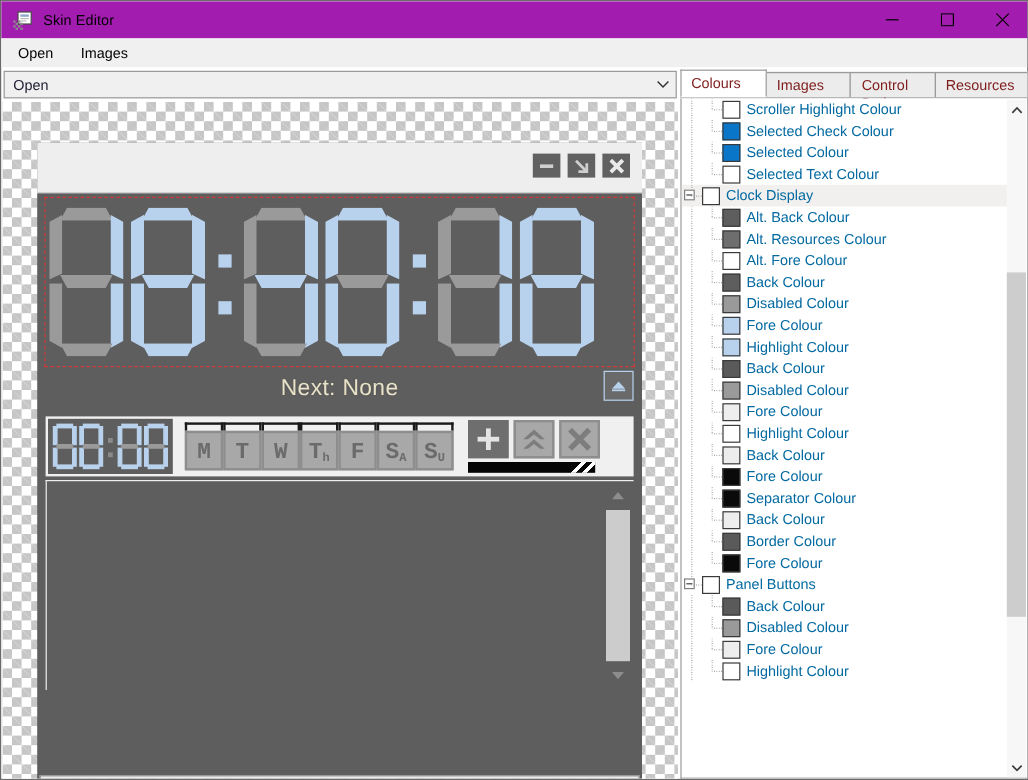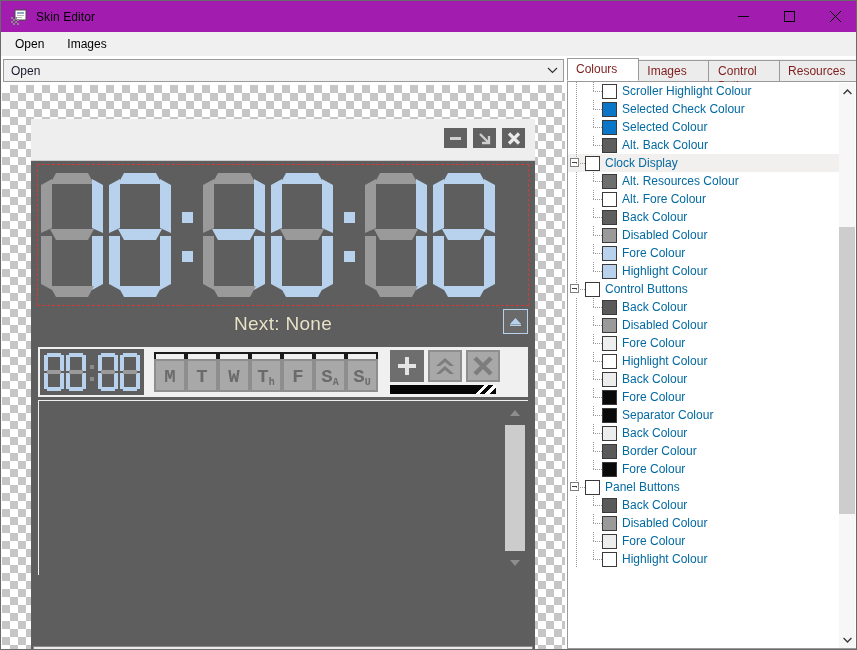--- a/index.html
+++ b/index.html
@@ -612,36 +612,42 @@
             <span class="tlabel">Selected Check Colour</span>
           </div>
           <div class="trow">
             <span class="tw dotline"></span>
             <span class="tw elbow"></span>
             <span class="swatch" style="background: rgb(10, 118, 200);"></span>
             <span class="tlabel">Selected Colour</span>
           </div>
           <div class="trow">
             <span class="tw dotline"></span>
-            <span class="tw elbow"></span>
-            <span class="swatch" style="background: rgb(94, 94, 94);"></span>
-            <span class="tlabel">Alt. Back Colour</span>
+            <span class="tw elbowlast"></span>
+            <span class="swatch" style="background: rgb(255, 255, 255);"></span>
+            <span class="tlabel">Selected Text Colour</span>
           </div>
           <div class="trow hl">
             <span class="tw elbow">
               <span class="expander">
                 <i></i>
               </span>
             </span>
             <span class="swatch" style="background: rgb(255, 255, 255);"></span>
             <span class="tlabel grp">Clock Display</span>
           </div>
           <div class="trow">
             <span class="tw dotline"></span>
             <span class="tw elbow"></span>
+            <span class="swatch" style="background: rgb(94, 94, 94);"></span>
+            <span class="tlabel">Alt. Back Colour</span>
+          </div>
+          <div class="trow">
+            <span class="tw dotline"></span>
+            <span class="tw elbow"></span>
             <span class="swatch" style="background: rgb(110, 110, 110);"></span>
             <span class="tlabel">Alt. Resources Colour</span>
           </div>
           <div class="trow">
             <span class="tw dotline"></span>
             <span class="tw elbow"></span>
             <span class="swatch" style="background: rgb(255, 255, 255);"></span>
             <span class="tlabel">Alt. Fore Colour</span>
           </div>
           <div class="trow">
@@ -660,29 +666,20 @@
             <span class="tw dotline"></span>
             <span class="tw elbow"></span>
             <span class="swatch" style="background: rgb(184, 210, 238);"></span>
             <span class="tlabel">Fore Colour</span>
           </div>
           <div class="trow">
             <span class="tw dotline"></span>
             <span class="tw elbowlast"></span>
             <span class="swatch" style="background: rgb(184, 210, 238);"></span>
             <span class="tlabel">Highlight Colour</span>
-          </div>
-          <div class="trow">
-            <span class="tw elbow">
-              <span class="expander">
-                <i></i>
-              </span>
-            </span>
-            <span class="swatch" style="background: rgb(255, 255, 255);"></span>
-            <span class="tlabel grp">Control Buttons</span>
           </div>
           <div class="trow">
             <span class="tw dotline"></span>
             <span class="tw elbow"></span>
             <span class="swatch" style="background: rgb(90, 90, 90);"></span>
             <span class="tlabel">Back Colour</span>
           </div>
           <div class="trow">
             <span class="tw dotline"></span>
             <span class="tw elbow"></span>

